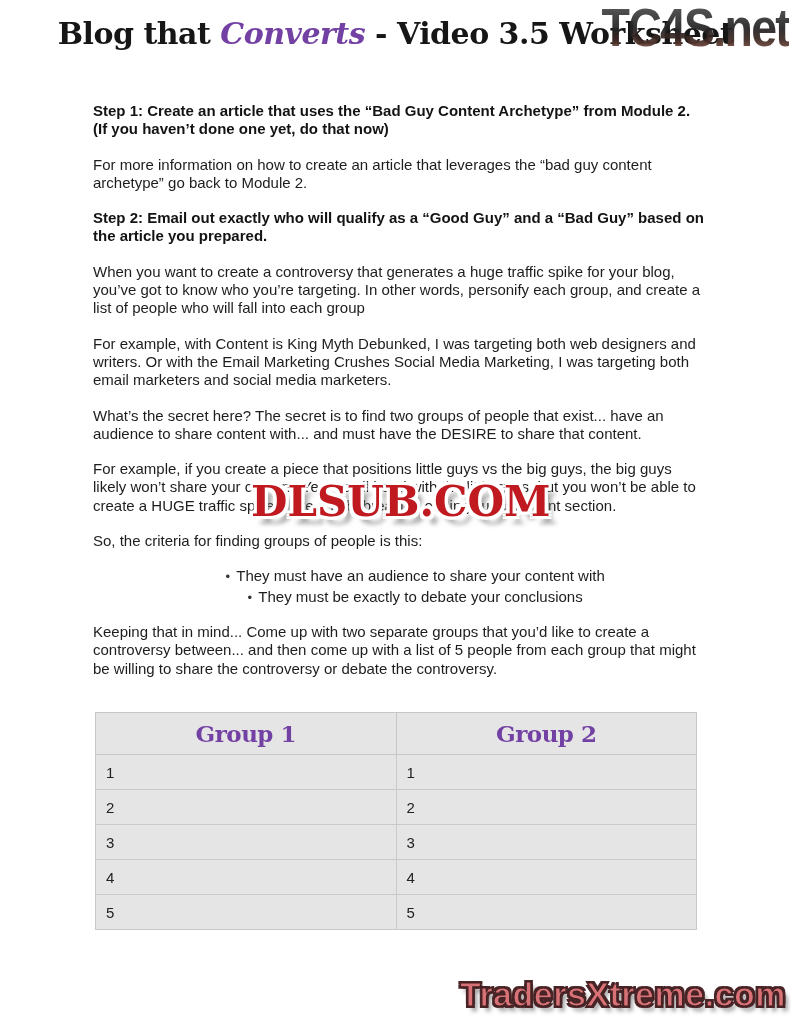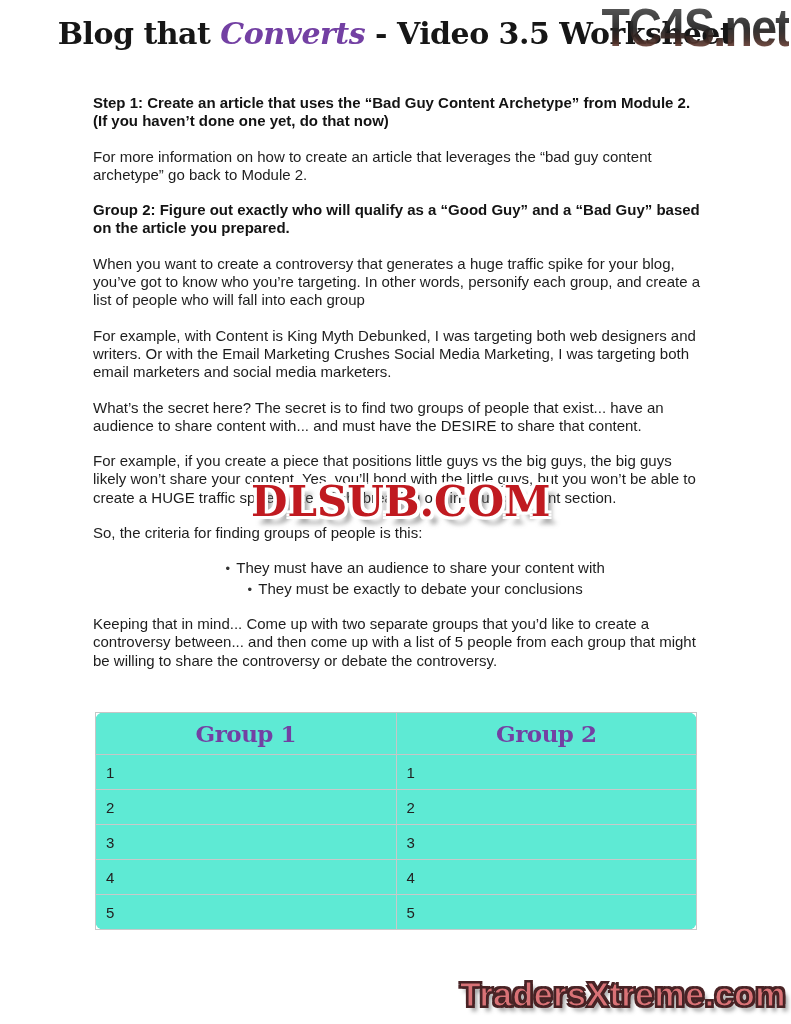--- a/index.html
+++ b/index.html
@@ -9,32 +9,32 @@
   }
   
   h1.title{
     position:absolute;top:16px;left:0;width:791px;margin:0;text-align:center;
     font-family:"DejaVu Serif",serif;font-weight:bold;font-size:30px;
     letter-spacing:-0.5px;color:#161616;z-index:2;
   }
   h1.title .hl{color:var(--accent,#7340a3);font-style:italic;text-align:center;}
   
   .content{
-    position:absolute;top:94px;left:93px;width:613px;z-index:1;
+    position:absolute;top:102px;left:93px;width:613px;z-index:1;
     font-size:15px;line-height:1.22;color:var(--text,#1d1d1d);
   }
   .content p{margin:0 0 17px;}
   .content p.bold{font-weight:bold;color:#131313;}
   .content ul{list-style:none;margin:0 0 17px;padding:0 0 0 25px;text-align:center;}
   .content li{margin:0 0 2px;}
   .content li::before{content:"•";display:inline-block;width:17px;font-size:13px;color:#333;}
   
   table.worksheet{
     position:absolute;top:712px;left:95px;width:602px;z-index:1;
-    border-collapse:collapse;background:#5eead4;table-layout:fixed;border-radius:9px;
+    border-collapse:collapse;background:#e5e5e5;table-layout:fixed;
   }
   table.worksheet th{
     border:1px solid #c6c6c6;height:39px;text-align:center;vertical-align:middle;
     font-family:"DejaVu Serif",serif;font-weight:bold;font-size:23px;
     letter-spacing:-0.5px;color:var(--accent,#7340a3);width:50%;
   }
   table.worksheet td{
     border:1px solid #c9c9c9;height:34px;padding:0 0 0 10px;vertical-align:middle;
     font-size:15px;color:#222;
   }
@@ -74,21 +74,21 @@
 
 <div class="page">
 
   <div class="wm-tc4s">TC4S.net</div>
 
   <h1 class="title"><span>Blog that </span><span class="hl">Converts</span><span> - Video 3.5 Worksheet</span></h1>
 
   <div class="content">
     <p class="bold">Step 1: Create an article that uses the “Bad Guy Content Archetype” from Module 2. (If you haven’t done one yet, do that now)</p>
     <p>For more information on how to create an article that leverages the “bad guy content archetype” go back to Module 2.</p>
-    <p class="bold">Group 2: Figure out exactly who will qualify as a “Good Guy” and a “Bad Guy” based on the article you prepared.</p>
+    <p class="bold">Step 2: Email out exactly who will qualify as a “Good Guy” and a “Bad Guy” based on the article you prepared.</p>
     <p>When you want to create a controversy that generates a huge traffic spike for your blog, you’ve got to know who you’re targeting. In other words, personify each group, and create a list of people who will fall into each group</p>
     <p>For example, with Content is King Myth Debunked, I was targeting both web designers and writers.  Or with the Email Marketing Crushes Social Media Marketing, I was targeting both email marketers and social media marketers.</p>
     <p>What’s the secret here? The secret is to find two groups of people that exist... have an audience to share content with... and must have the DESIRE to share that content.</p>
     <p>For example, if you create a piece that positions little guys vs the big guys, the big guys likely won’t share your content. Yes, you’ll bond with the little guys, but you won’t be able to create a HUGE traffic spike... like a fight breaking out in your comment section.</p>
     <p>So, the criteria for finding groups of people is this:</p>
     <ul>
       <li>They must have an audience to share your content with</li>
       <li>They must be exactly to debate your conclusions</li>
     </ul>
     <p>Keeping that in mind... Come up with two separate groups that you’d like to create a controversy between... and then come up with a list of 5 people from each group that might be willing to share the controversy or debate the controversy.</p>

